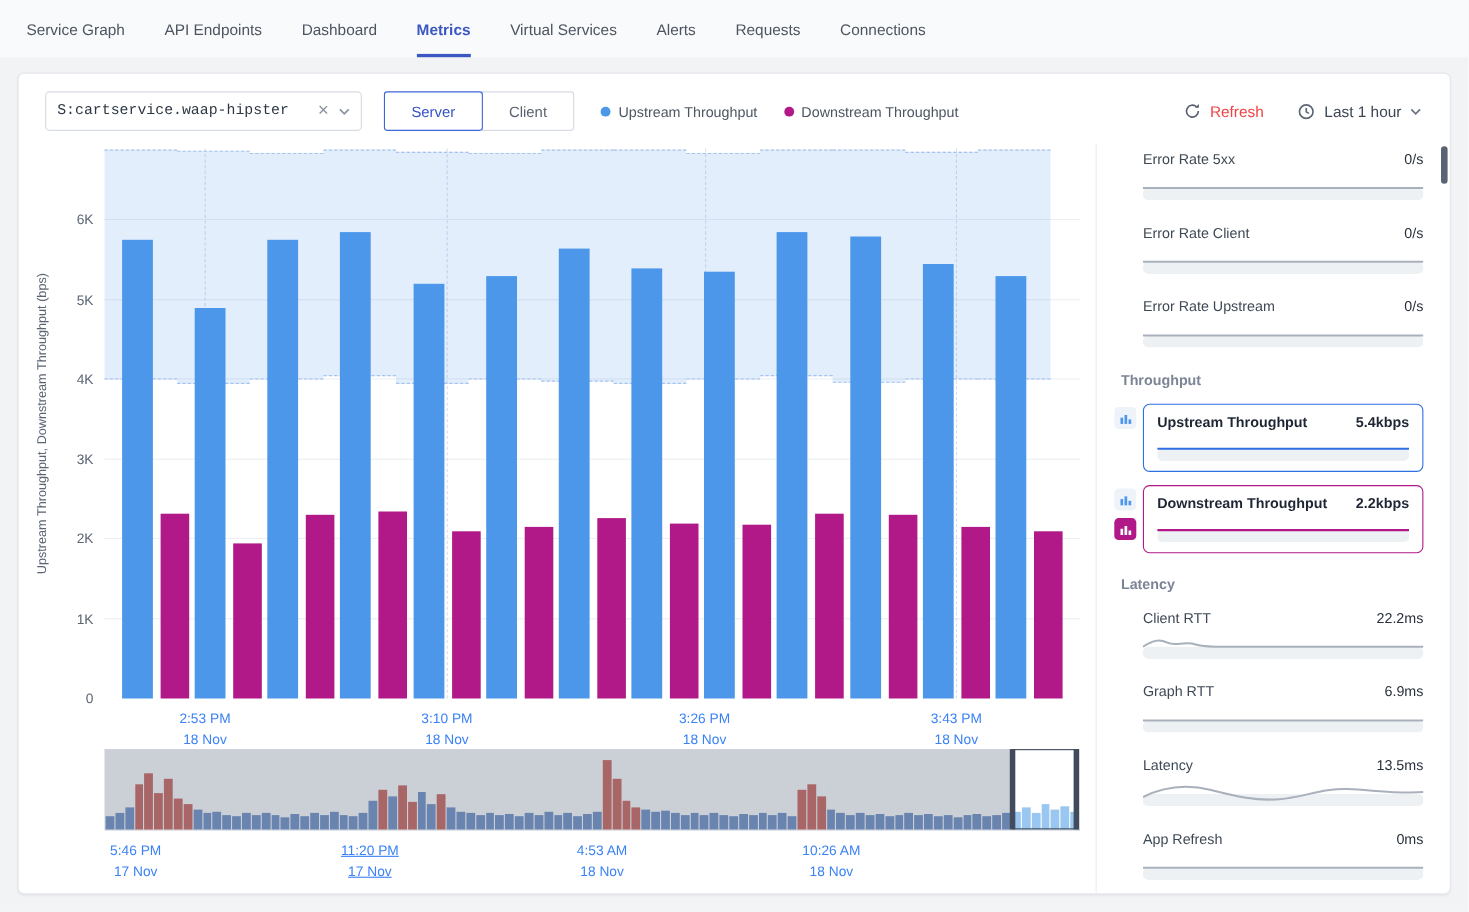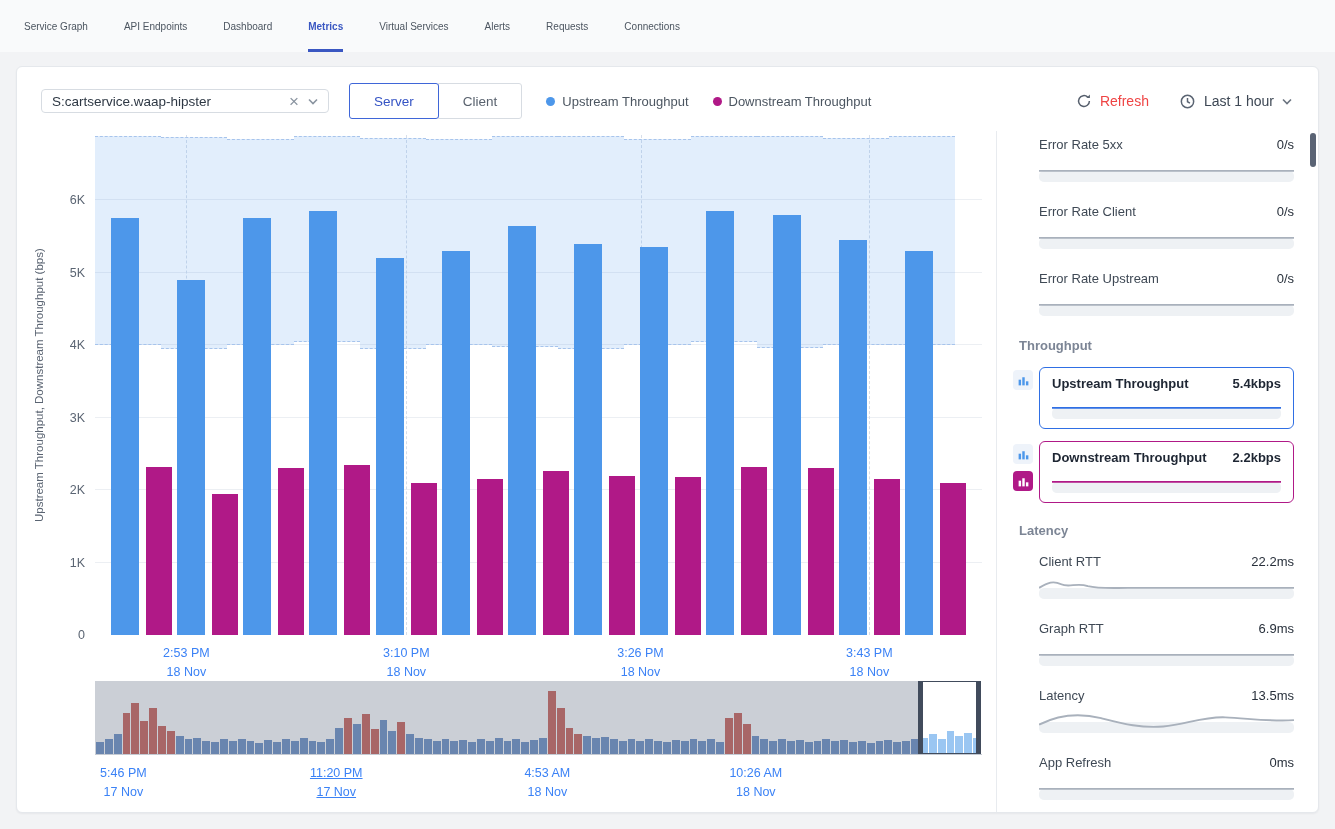--- a/index.html
+++ b/index.html
@@ -5,31 +5,31 @@
   * { box-sizing: border-box; }
   html,body { margin:0; padding:0; }
   body {
     width:1335px; height:829px; overflow:hidden;
     background:#f2f3f5;
     font-family:"Liberation Sans", sans-serif;
     color:#3d4754;
   }
   
   .topnav { height:52px; display:flex; align-items:stretch; gap:36px; padding:0 24px; background:#f9fafb; }
-  .nav-item { display:flex; align-items:center; font-size:10px; color:#4c5560; cursor:pointer;
+  .nav-item { display:flex; align-items:center; font-size:14px; color:#4c5560; cursor:pointer;
               border-bottom:3px solid transparent; padding-top:4px; white-space:nowrap; }
   .nav-item.active { color:#3a57c2; font-weight:700; border-bottom-color:#3a57c2; }
   
   .card { position:absolute; left:16px; right:16px; top:66px; bottom:16px; background:#fff;
           border:1px solid #e5e8ec; border-radius:6px; box-shadow:0 1px 2px rgba(16,24,40,.05);
           display:flex; flex-direction:column; overflow:hidden; }
   
   .toolbar { display:flex; align-items:center; padding:16px 26px 12px 24px; flex:0 0 auto; }
-  .select { width:288px; height:24px; border:1px solid #d7dce2; border-radius:4px; display:flex;
-            align-items:center; padding:0 10px; font-size:13.5px; color:#2e3844; background:#fff; cursor:pointer; }
+  .select { width:288px; height:36px; border:1px solid #d7dce2; border-radius:4px; display:flex;
+            align-items:center; padding:0 10px; font-size:13.5px; color:#2e3844; background:#fff; cursor:pointer;font-family:Liberation Mono, monospace; }
   .select .val { flex:1; white-space:nowrap; overflow:hidden; }
   .select .x { color:#8a94a0; font-size:17px; margin-right:9px; line-height:1; }
   .chev { width:10px; height:7px; }
   .seg { display:flex; margin-left:20px; }
   .seg-btn { height:36px; padding:0 24px; font-size:13.5px; background:#fff; border:1px solid #d7dce2;
              color:#59626e; cursor:pointer; font-family:inherit; }
   .seg-btn:first-child { border-radius:3px 0 0 3px; }
   .seg-btn:last-child { margin-left:-1px; border-radius:0 3px 3px 0; }
   .seg-btn.active { border-color:#3f66d8; color:#3453c4; border-radius:3px; position:relative; z-index:1; }
   .legend { display:flex; gap:24px; margin-left:24px; }

